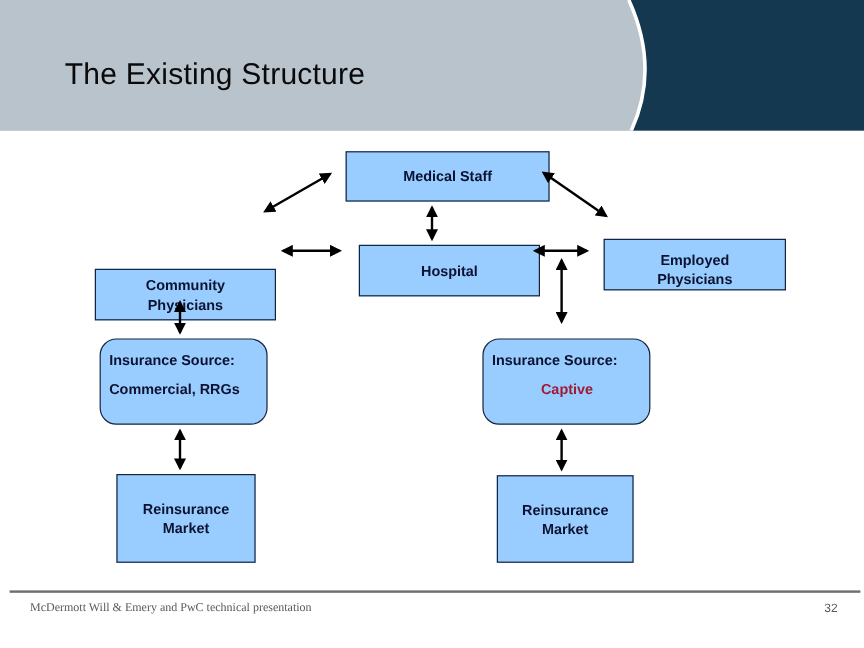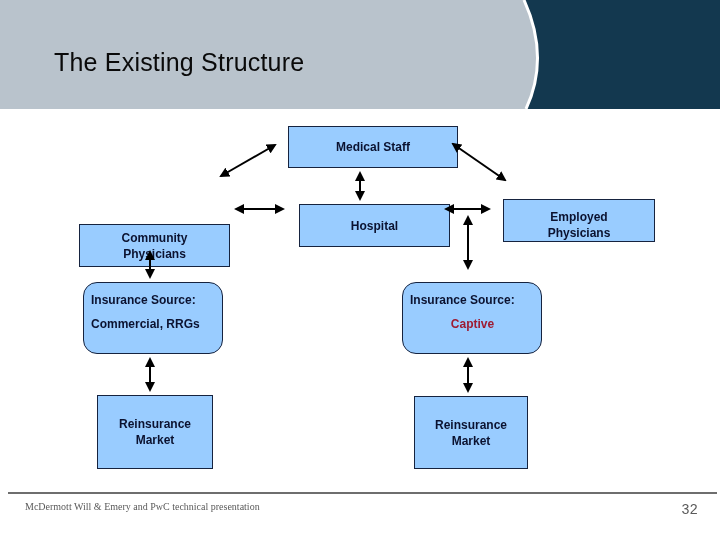--- a/index.html
+++ b/index.html
@@ -43,21 +43,21 @@
   .arrow-layer{position:absolute;left:0;top:0;pointer-events:none;}
   
   .footer-divider{position:absolute;left:8px;top:492px;width:709px;height:0;
     border-top:2px solid #6e6e6e;}
   .footer-text{
     position:absolute;left:25px;top:501px;
     font-family:"Liberation Serif",serif;font-size:10px;color:#5a5a5a;white-space:nowrap;
   }
   .page-number{
     position:absolute;right:22px;top:502px;
-    font-size:14px;color:#5a5a5a;font-family:Liberation Mono, monospace;
+    font-size:10px;color:#5a5a5a;
   }
 </style>
 </head>
 <body>
 
 <div class="banner">
   <svg width="720" height="109" viewBox="0 0 720 109">
     <path d="M524,0 Q550,57 526,109 L720,109 L720,0 Z" fill="#13384f"></path>
     <path d="M524,0 Q550,57 526,109" fill="none" stroke="#ffffff" stroke-width="3"></path>
   </svg>

